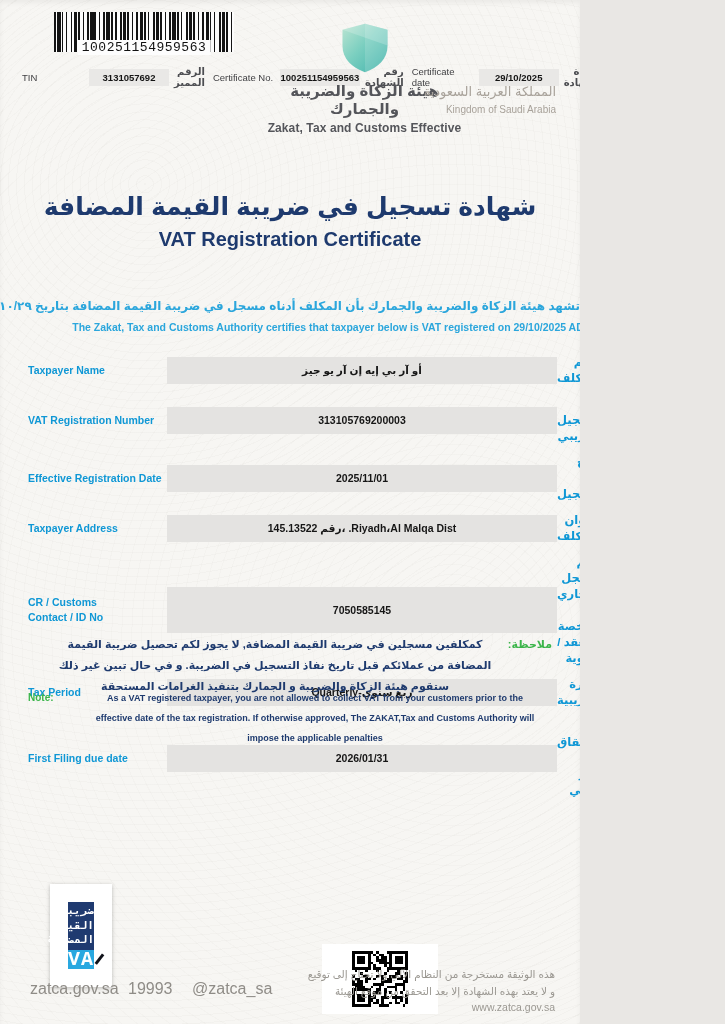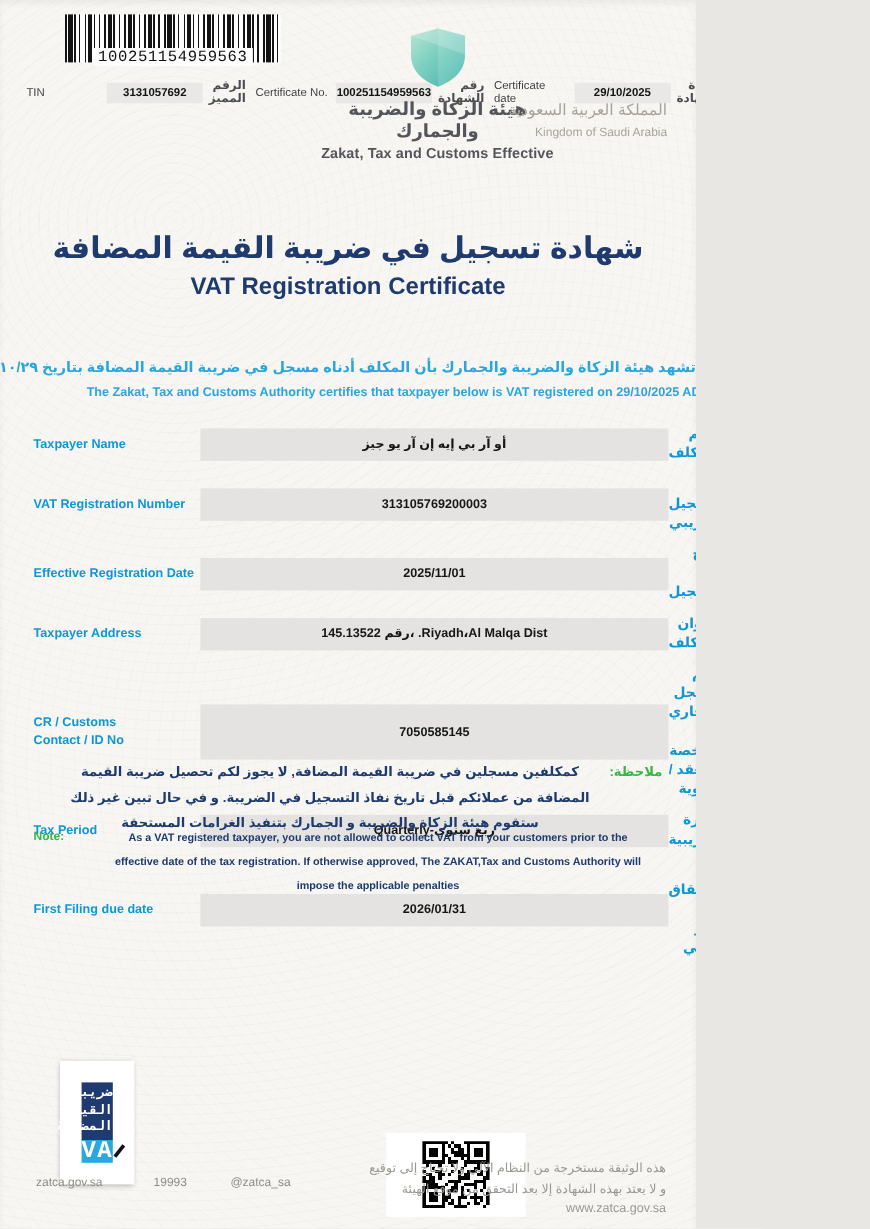--- a/index.html
+++ b/index.html
@@ -74,21 +74,21 @@
   .note-en .note-label{position:absolute;left:0;top:0;color:#3bb54a;font-size:10px;}
   
   .vat-logo{position:absolute;left:50px;top:884px;width:62px;background:#fff;padding:18px;
     box-shadow:0 1px 4px rgba(0,0,0,0.25);box-sizing:border-box;font-family:Liberation Mono, monospace;}
   .vl-top{background:#1f3a70;color:#fff;text-align:center;font-size:11px;font-weight:bold;
     line-height:14.5px;padding:2px 0;direction:rtl;}
   .vl-bot{position:relative;background:#29a8e0;color:#fff;text-align:center;height:19px;
     line-height:19px;font-size:20px;font-weight:bold;letter-spacing:1px;}
   .vl-slash{position:absolute;left:30px;top:3px;width:2.5px;height:12px;background:#10121a;
     transform:rotate(38deg);}
-  .contact-item{position:absolute;top:980px;font-size:10px;color:#8f8c87;}
+  .contact-item{position:absolute;top:980px;font-size:16px;color:#8f8c87;}
   .c-web{left:30px;} .c-phone{left:128px;} .c-social{left:192px;}
   .qr-box{position:absolute;left:322px;top:944px;width:116px;height:70px;background:#fff;
     display:flex;align-items:center;justify-content:center;}
   .disclaimer{position:absolute;right:25px;top:966px;text-align:right;direction:rtl;
     font-size:10.5px;color:#9b9892;line-height:16.5px;}
 </style>
 </head>
 <body>
 
 <div class="page">

